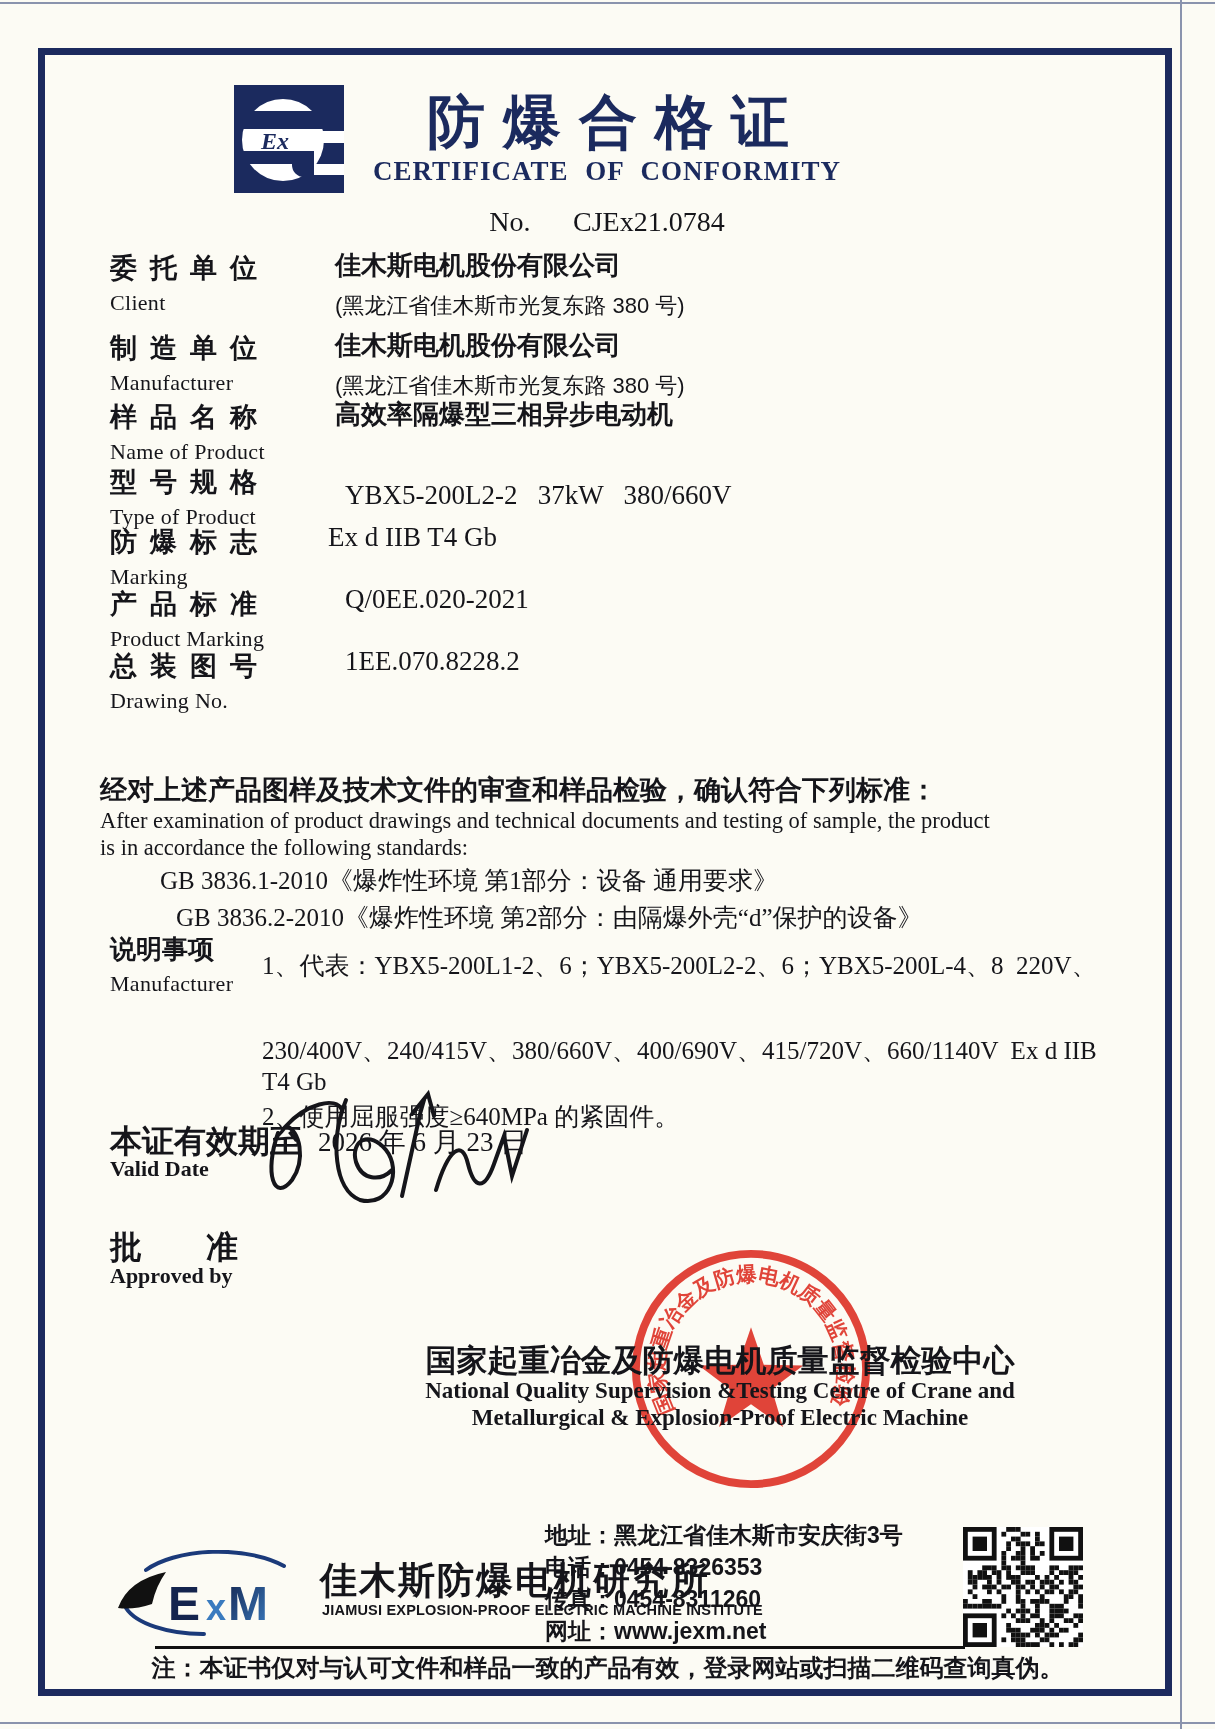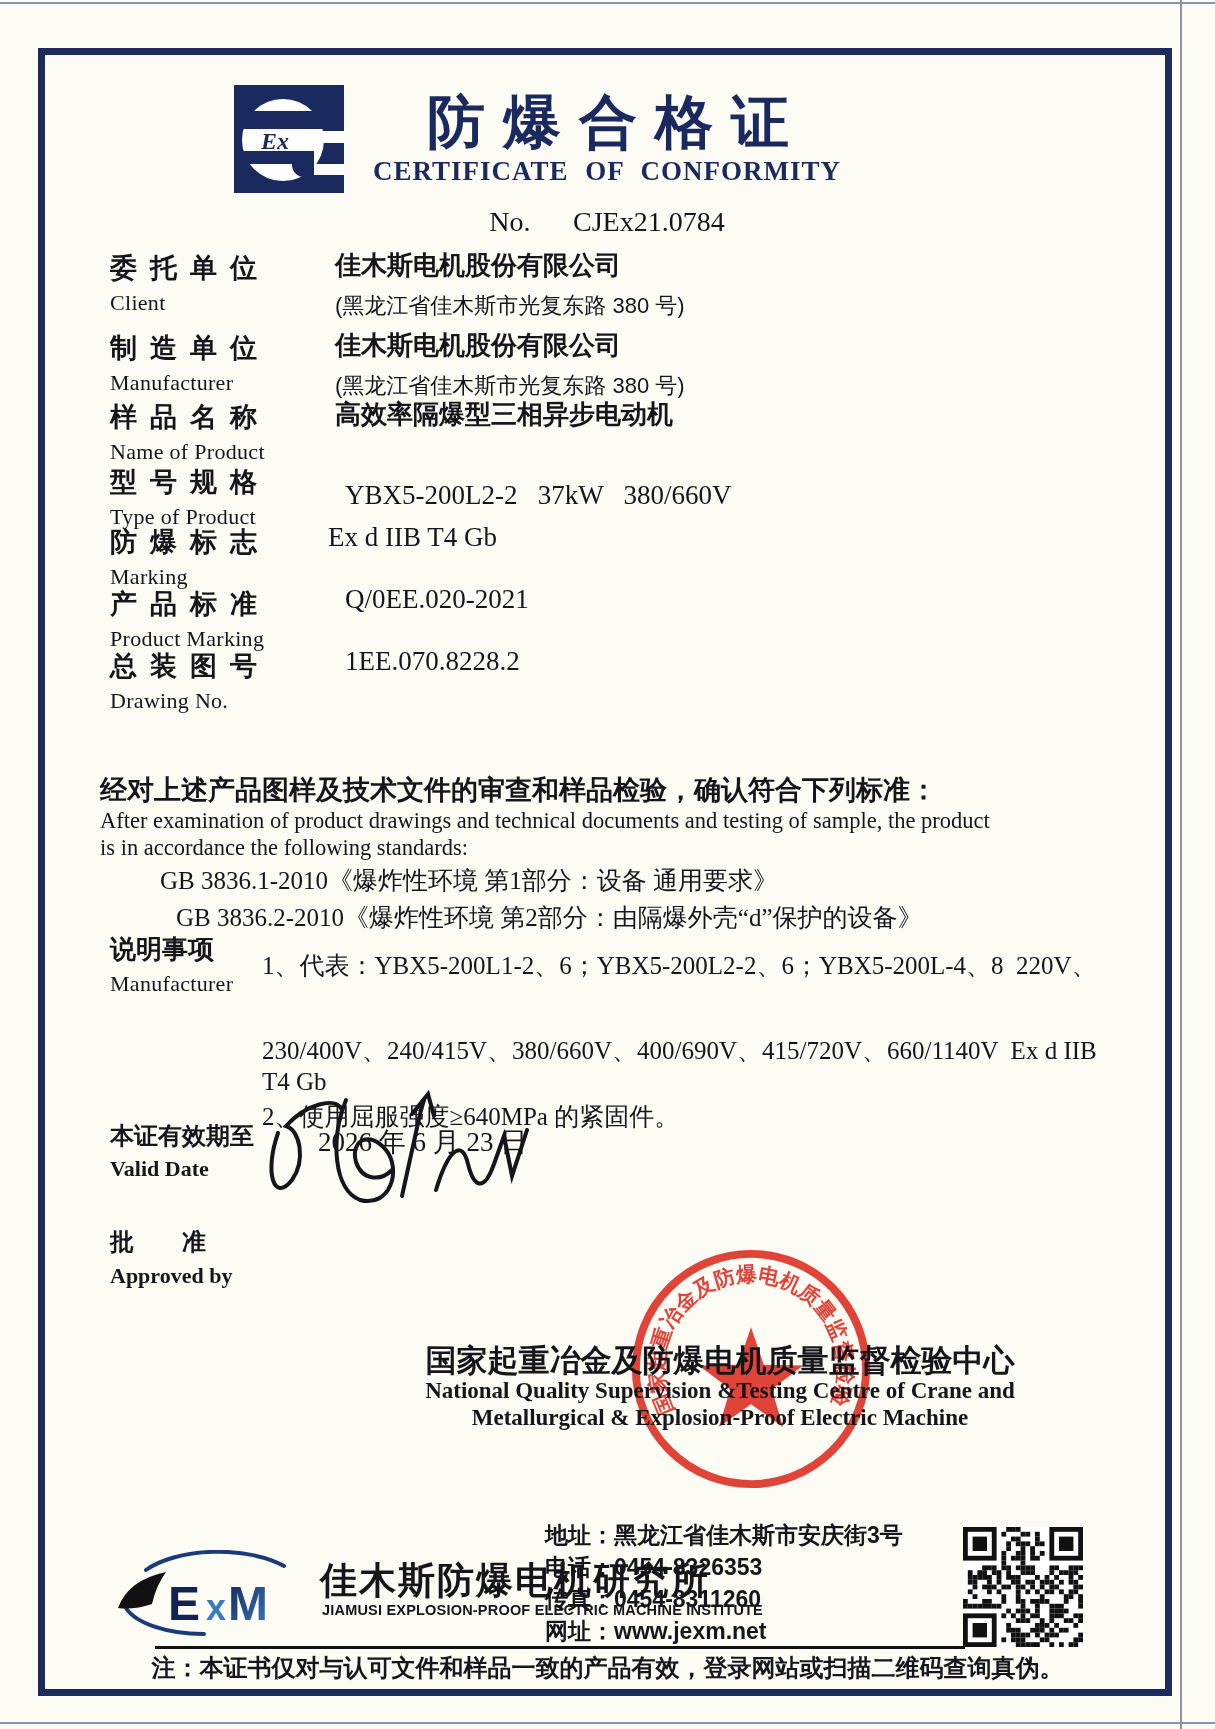--- a/index.html
+++ b/index.html
@@ -19,21 +19,21 @@
   .lbl-cn{font-size:27px;font-weight:700;letter-spacing:13px;}
   .lbl-en{font-size:22px;font-family:"Liberation Serif",serif;margin-top:4px;letter-spacing:.3px;}
   .val-cn{font-size:26px;font-weight:700;}
   .val-note{font-size:22px;font-weight:400;margin-top:8px;}
   .val-latin{font-size:27px;font-family:"Liberation Serif",serif;}
   
   .stmt-cn{font-size:27px;font-weight:700;}
   .stmt-en{font-size:22.5px;font-family:"Liberation Serif",serif;}
   .std-line{font-size:25px;font-family:"Liberation Serif",serif;}
   .exp-line{font-size:25px;font-family:"Liberation Serif",serif;}
-  .big-cn{font-size:24px;font-weight:700;}
+  .big-cn{font-size:32px;font-weight:700;}
   .sub-en{font-size:22px;font-weight:700;font-family:"Liberation Serif",serif;}
   
   .centre-cn{font-size:31px;font-weight:700;text-align:center;}
   .centre-en{font-size:23px;font-weight:700;font-family:"Liberation Serif",serif;text-align:center;}
   .centre-date{font-size:27px;font-family:"Liberation Serif",serif;text-align:center;}
   
   .inst-cn{font-size:37px;font-weight:700;letter-spacing:2px;}
   .inst-en{font-size:14.5px;font-weight:700;letter-spacing:.2px;}
   .contact-line{font-size:23px;font-weight:600;}
   .note-line{font-size:24px;font-weight:700;text-align:center;white-space:nowrap;}

